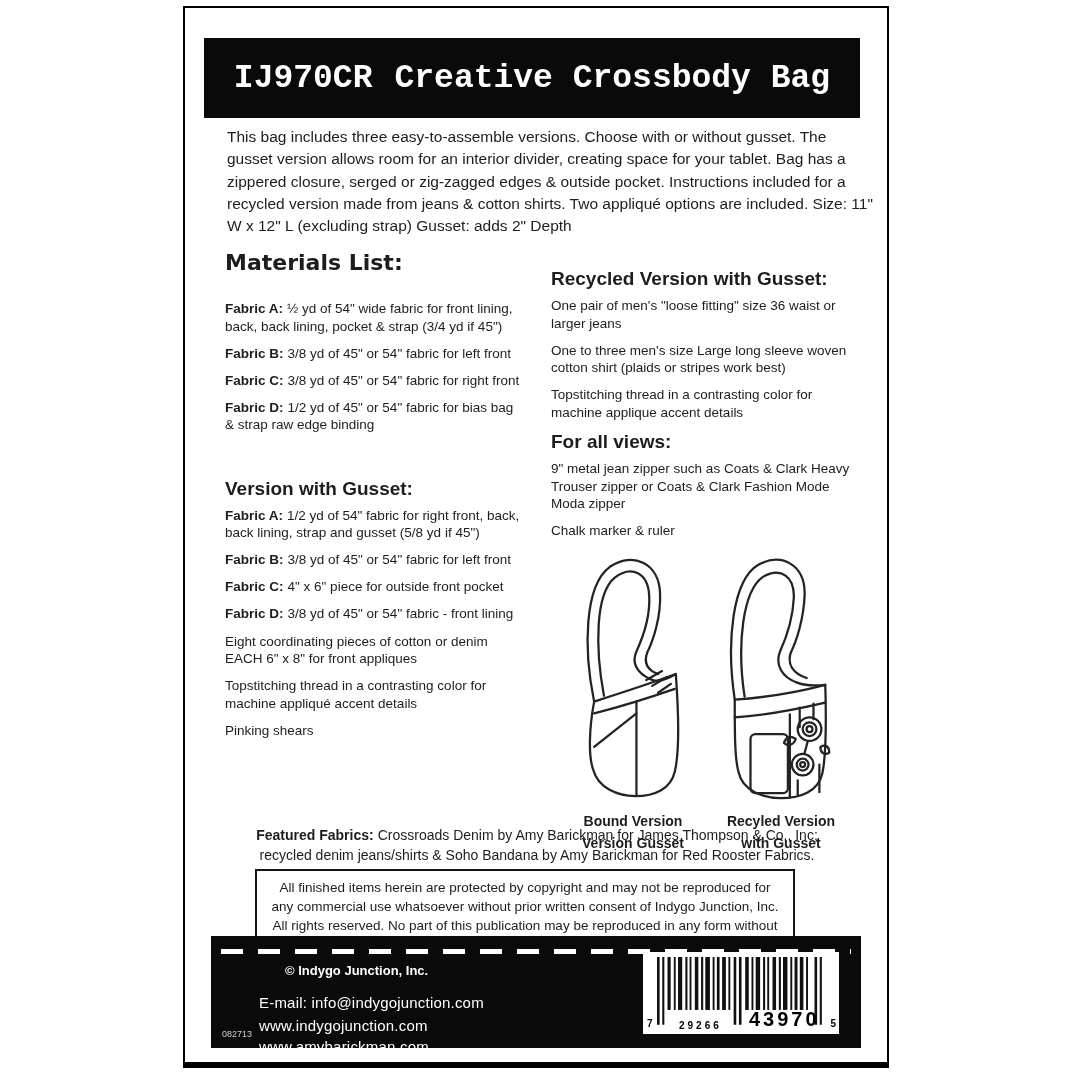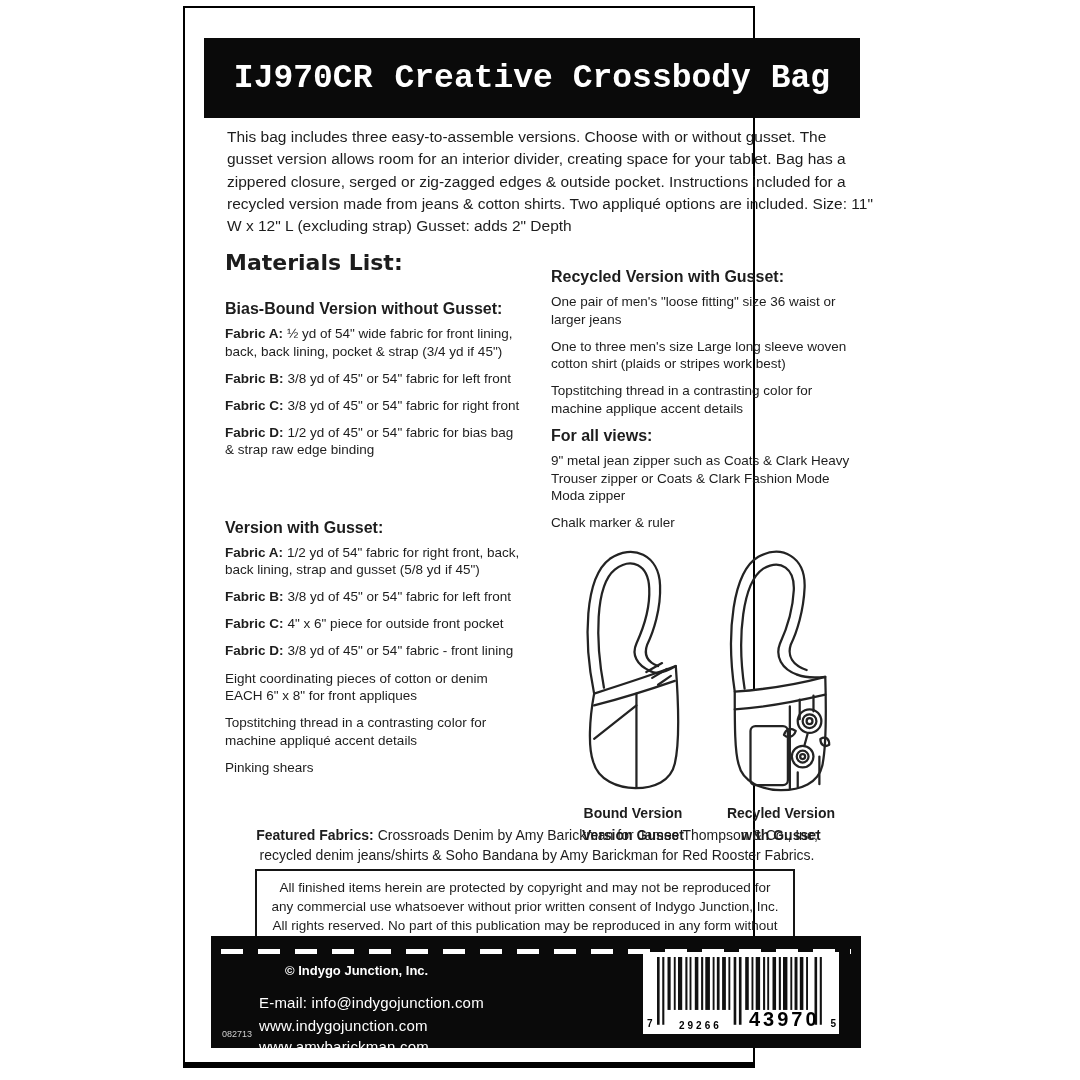--- a/index.html
+++ b/index.html
@@ -4,42 +4,42 @@
 <style>
   :root{
     --ink:#1d1d1d;
     --banner-bg:#0a0a0a;
     --page-bg:#ffffff;
   }
   *{box-sizing:border-box;margin:0;padding:0;}
   html,body{width:1080px;height:1080px;background:#fff;overflow:hidden;}
   body{font-family:"Liberation Sans",sans-serif;color:var(--ink);position:relative;}
 
-  .page{position:absolute;left:183px;top:6px;width:572px;height:1062px;
+  .page{position:absolute;left:183px;top:6px;width:706px;height:1062px;
         background:var(--page-bg);border:2px solid #000;border-bottom-width:6px;}
 
   
   .banner{position:absolute;left:19px;top:30px;width:656px;height:80px;
           background:var(--banner-bg);color:#fff;display:flex;align-items:center;
           justify-content:center;gap:22px;
           font-family:"Liberation Mono",monospace;font-weight:bold;font-size:33px;
           white-space:nowrap;}
 
   .intro{position:absolute;left:42px;top:118px;width:646px;
          font-size:15.5px;line-height:1.44;}
 
   .materials-heading{position:absolute;left:40px;top:242px;
          font-family:"DejaVu Sans",sans-serif;font-size:22px;font-weight:bold;text-align:center;}
 
   .col-left{position:absolute;left:40px;top:292px;width:300px;}
   .col-right{position:absolute;left:366px;top:260px;width:312px;}
 
-  .sec-heading{font-size:16px;font-weight:bold;margin:0 0 7px 0;}
+  .sec-heading{font-size:19px;font-weight:bold;margin:0 0 7px 0;}
   .sec{margin:0 0 10px 0;}
-  .sec.gap-large{margin-top:60px;}
+  .sec.gap-large{margin-top:44px;}
   .item{font-size:13.5px;line-height:1.3;margin:0 0 9.5px 0;}
   .item strong{margin-right:4px;}
   .item strong:empty{margin-right:0;}
 
   
   .figures{display:flex;justify-content:center;gap:28px;margin-top:14px;}
   .figure{display:flex;flex-direction:column;align-items:center;width:120px;}
   .figure svg{width:112px;height:248px;overflow:visible;}
   .figure svg path,.figure svg rect,.figure svg circle{
      fill:none;stroke:#232323;stroke-width:2.3;stroke-linecap:round;stroke-linejoin:round;}
@@ -82,21 +82,20 @@
     <span>IJ970CR</span>
     <span>Creative Crossbody Bag</span>
   </div>
 
   <p class="intro">This bag includes three easy-to-assemble versions. Choose with or without gusset. The gusset version allows room for an interior divider, creating space for your tablet. Bag has a zippered closure, serged or zig-zagged edges &amp; outside pocket. Instructions included for a recycled version made from jeans &amp; cotton shirts. Two appliqué options are included. Size: 11" W x 12" L (excluding strap) Gusset: adds 2" Depth</p>
 
   <h2 class="materials-heading">Materials List:</h2>
 
   <div class="col-left">
     <div class="sec">
-      <p class="sec-heading">Bias-Bound Version without Gusset:</p>
       <p class="item"><strong>Fabric A:</strong><span>½ yd of 54" wide fabric for front lining, back, back lining, pocket &amp; strap (3/4 yd if 45")</span></p>
       <p class="item"><strong>Fabric B:</strong><span>3/8 yd of 45" or 54" fabric for left front</span></p>
       <p class="item"><strong>Fabric C:</strong><span>3/8 yd of 45" or 54" fabric for right front</span></p>
       <p class="item"><strong>Fabric D:</strong><span>1/2 yd of 45" or 54" fabric for bias bag &amp; strap raw edge binding</span></p>
     </div>
     <div class="sec gap-large">
       <p class="sec-heading">Version with Gusset:</p>
       <p class="item"><strong>Fabric A:</strong><span>1/2 yd of 54" fabric for right front, back, back lining, strap and gusset (5/8 yd if 45")</span></p>
       <p class="item"><strong>Fabric B:</strong><span>3/8 yd of 45" or 54" fabric for left front</span></p>
       <p class="item"><strong>Fabric C:</strong><span>4" x 6" piece for outside front pocket</span></p>

